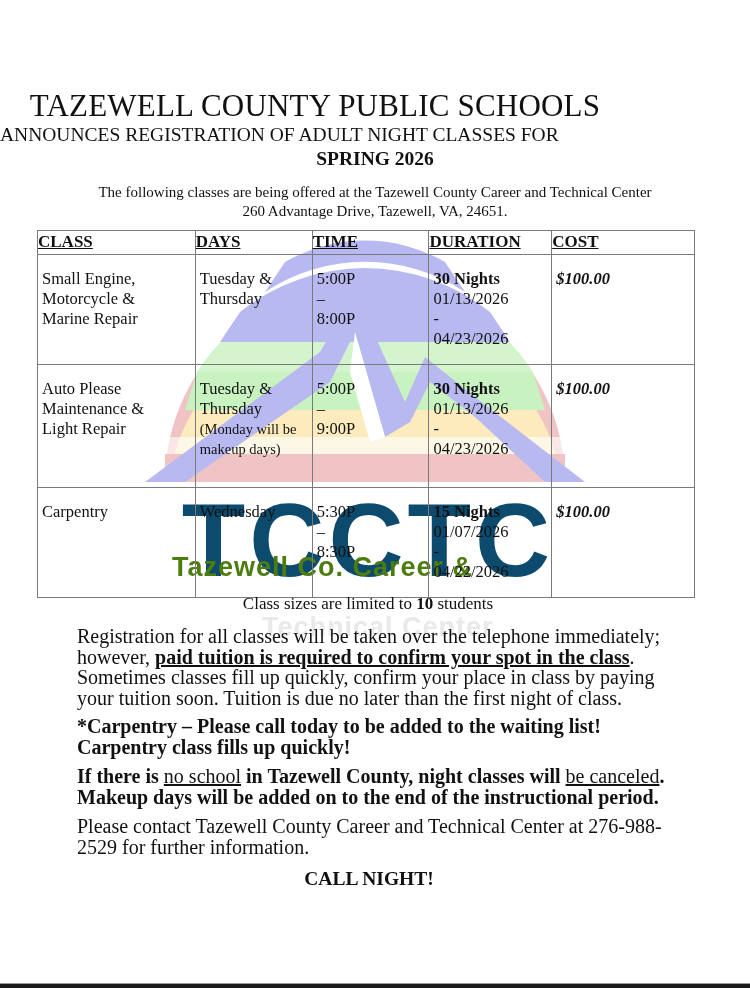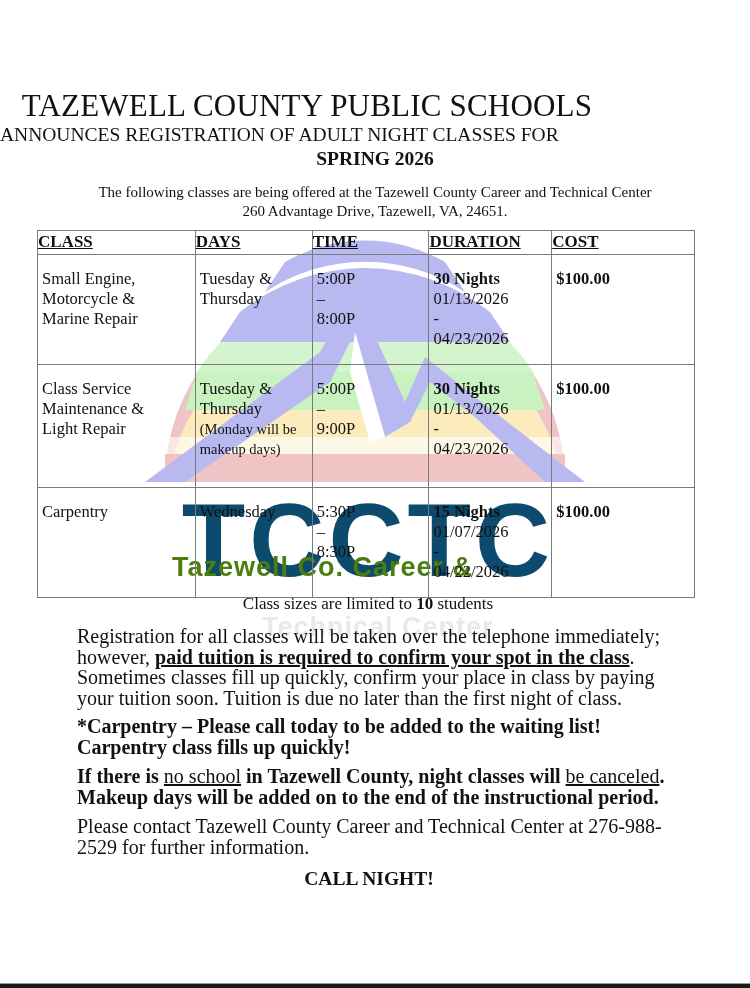--- a/index.html
+++ b/index.html
@@ -11,35 +11,35 @@
   .bottom-bar { position:absolute; left:0; top:983px; width:750px; height:5px; background:#1a1a1a; border-top:1px solid #9a9a9a; }
 
   
   .wm { position:absolute; pointer-events:none; }
   .wm-logo { left:145px; top:232px; width:440px; height:250px; }
   .wm-text { left:158px; top:490px; width:420px; font-family:"Liberation Sans","DejaVu Sans",sans-serif; font-weight:bold; color:#0c4a6e; text-align:center; }
   .wm-big { font-size:104px; letter-spacing:4px; line-height:100px; }
   .wm-sub1 { position:absolute; left:172px; top:552px; font-family:"Liberation Sans","DejaVu Sans",sans-serif; font-weight:bold; font-size:27px; color:#4d7c0f; letter-spacing:1px; }
   .wm-sub2 { position:absolute; left:262px; top:612px; font-family:"Liberation Sans","DejaVu Sans",sans-serif; font-weight:bold; font-size:27px; color:#e9e9e9; letter-spacing:1px; }
 
-  .title { position:absolute; top:88px; left:0; width:614px; text-align:center; font-size:31px; letter-spacing:0.2px; }
+  .title { position:absolute; top:88px; left:0; width:614px; text-align:center; font-size:31px; letter-spacing:0.2px;padding-left:8px; }
   .subtitle { position:absolute; top:124px; left:0; width:750px; text-align:left; font-size:19.5px; }
   .season { position:absolute; top:148px; left:0; width:750px; text-align:center; font-size:19.5px; font-weight:bold; }
   .intro { position:absolute; top:183px; left:0; width:750px; text-align:center; font-size:15px; line-height:19px; }
 
   table.classes { position:absolute; left:37px; top:230px; width:658px; border-collapse:collapse; font-size:16.5px; }
   table.classes th, table.classes td { border:1.2px solid #7a7a7a; text-align:left; vertical-align:top; background:transparent; }
   table.classes th { font-weight:bold; text-decoration:underline; height:22px; padding:1px 0 0 0; font-size:17px; }
   table.classes td { padding:14px 4px 0 4px; line-height:20px; }
   .r1 td { height:95px; }
   .r2 td { height:108px; }
   .r3 td { height:95px; }
   .note-small { font-size:14.5px; }
   .nights { font-weight:bold; }
-  .cost { font-weight:bold; }
+  .cost { font-weight:bold;font-style:italic; }
 
   .limit { position:absolute; top:594px; left:0; width:736px; text-align:center; font-size:17px; }
   .para { position:absolute; left:77px; width:600px; font-size:20px; line-height:20.5px; }
   .p1 { top:626px; }
   .p2 { top:716px; font-weight:bold; }
   .p3 { top:766px; font-weight:bold; }
   .p4 { top:816px; }
   .ub { text-decoration:underline; font-weight:bold; }
   .un { text-decoration:underline; font-weight:normal; }
   .cta { position:absolute; top:868px; left:0; width:738px; text-align:center; font-size:19.5px; font-weight:bold; }
@@ -114,21 +114,21 @@
         <td>
           <div class="nights">30 Nights</div>
           <div>01/13/2026</div>
           <div>-</div>
           <div>04/23/2026</div>
         </td>
         <td class="cost">$100.00</td>
       </tr>
       <tr class="r2">
         <td>
-          <div>Class Service</div>
+          <div>Auto Please</div>
           <div>Maintenance &amp;</div>
           <div>Light Repair</div>
         </td>
         <td>
           <div>Tuesday &amp;</div>
           <div>Thursday</div>
           <div class="note-small">(Monday will be</div>
           <div class="note-small">makeup days)</div>
         </td>
         <td>

